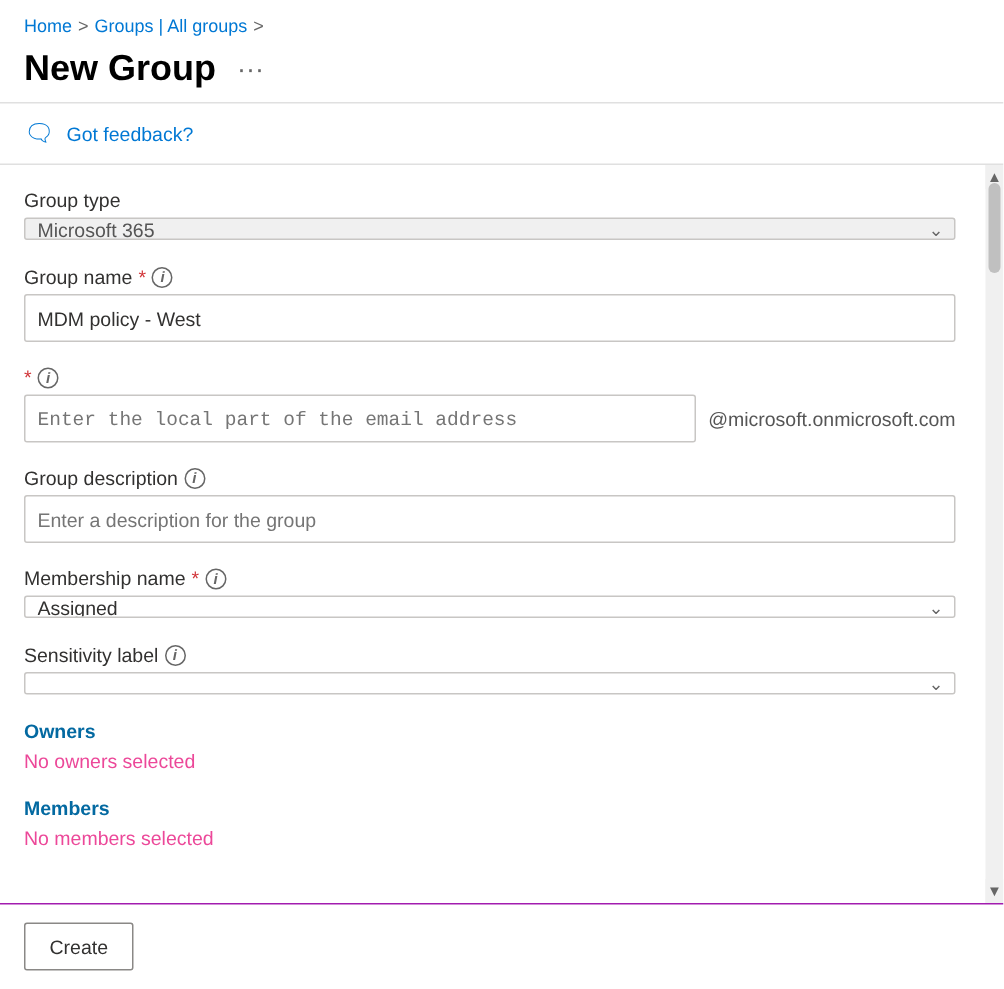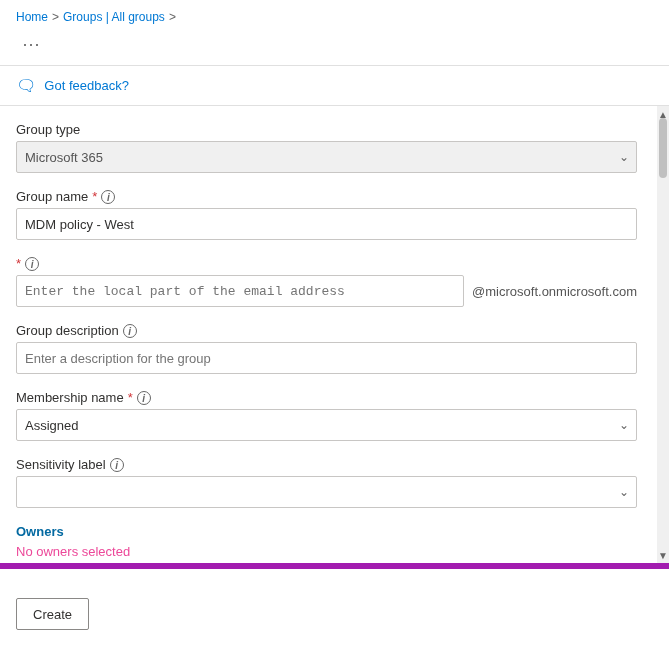--- a/index.html
+++ b/index.html
@@ -193,21 +193,21 @@
     }
     .email-domain {
       font-size: 13px;
       color: #555;
       white-space: nowrap;
     }
 
     
     .form-select {
       width: 100%;
-      height: 32px;
+      height: 15px;
       border: 1px solid #c8c6c4;
       border-radius: 2px;
       padding: 0 8px;
       font-size: 13px;
       font-family: inherit;
       color: #323130;
       background: #fff;
       appearance: none;
       -webkit-appearance: none;
       cursor: pointer;
@@ -235,22 +235,22 @@
     }
     .link-text {
       color: #ec4899;
       font-size: 13px;
       cursor: pointer;
       text-decoration: none;
     }
 
     
     .footer {
-      border-top: 6px solid #a21caf;
-      padding: 29px 16px;
+      border-top: 1px solid #a21caf;
+      padding: 12px 16px;
       display: flex;
       gap: 8px;
     }
     .btn-create {
       height: 32px;
       padding: 0 16px;
       background: #fff;
       border: 1px solid #8a8886;
       border-radius: 2px;
       font-size: 13px;
@@ -266,20 +266,21 @@
 <body>
 
 <div class="breadcrumb">
   <a>Home</a>
   <span class="sep">&gt;</span>
   <a>Groups | All groups</a>
   <span class="sep">&gt;</span>
 </div>
 
 <div class="page-header">
+  <span class="page-title">New Group</span>
   <span class="more-options">···</span>
 </div>
 
 <div class="divider"></div>
 
 <div class="feedback-bar">
   <span class="feedback-icon">🗨</span>
   <span>Got feedback?</span>
 </div>
 

